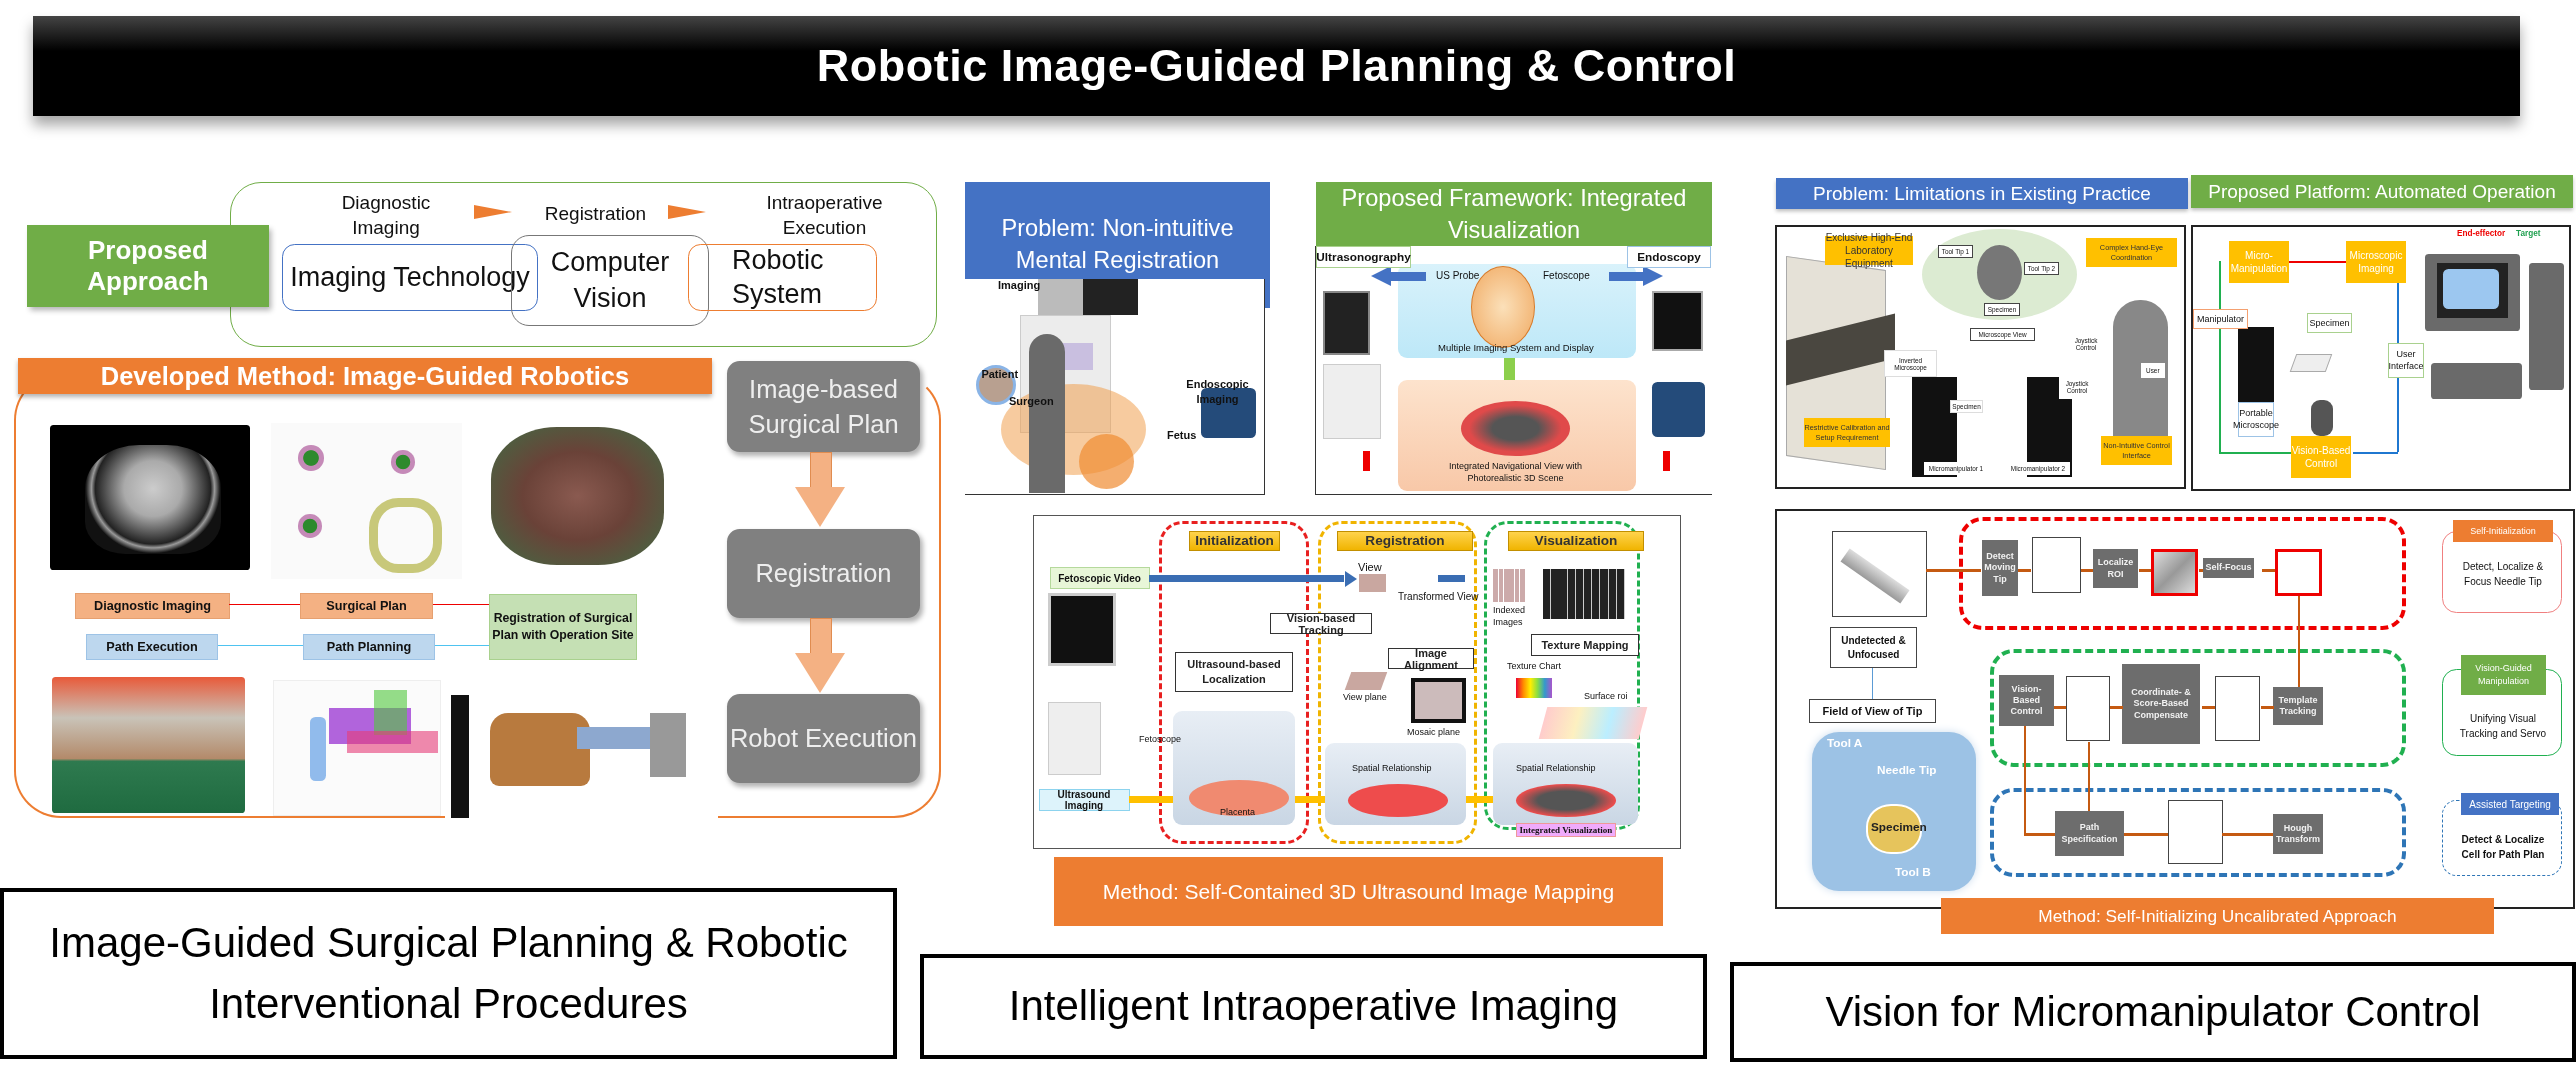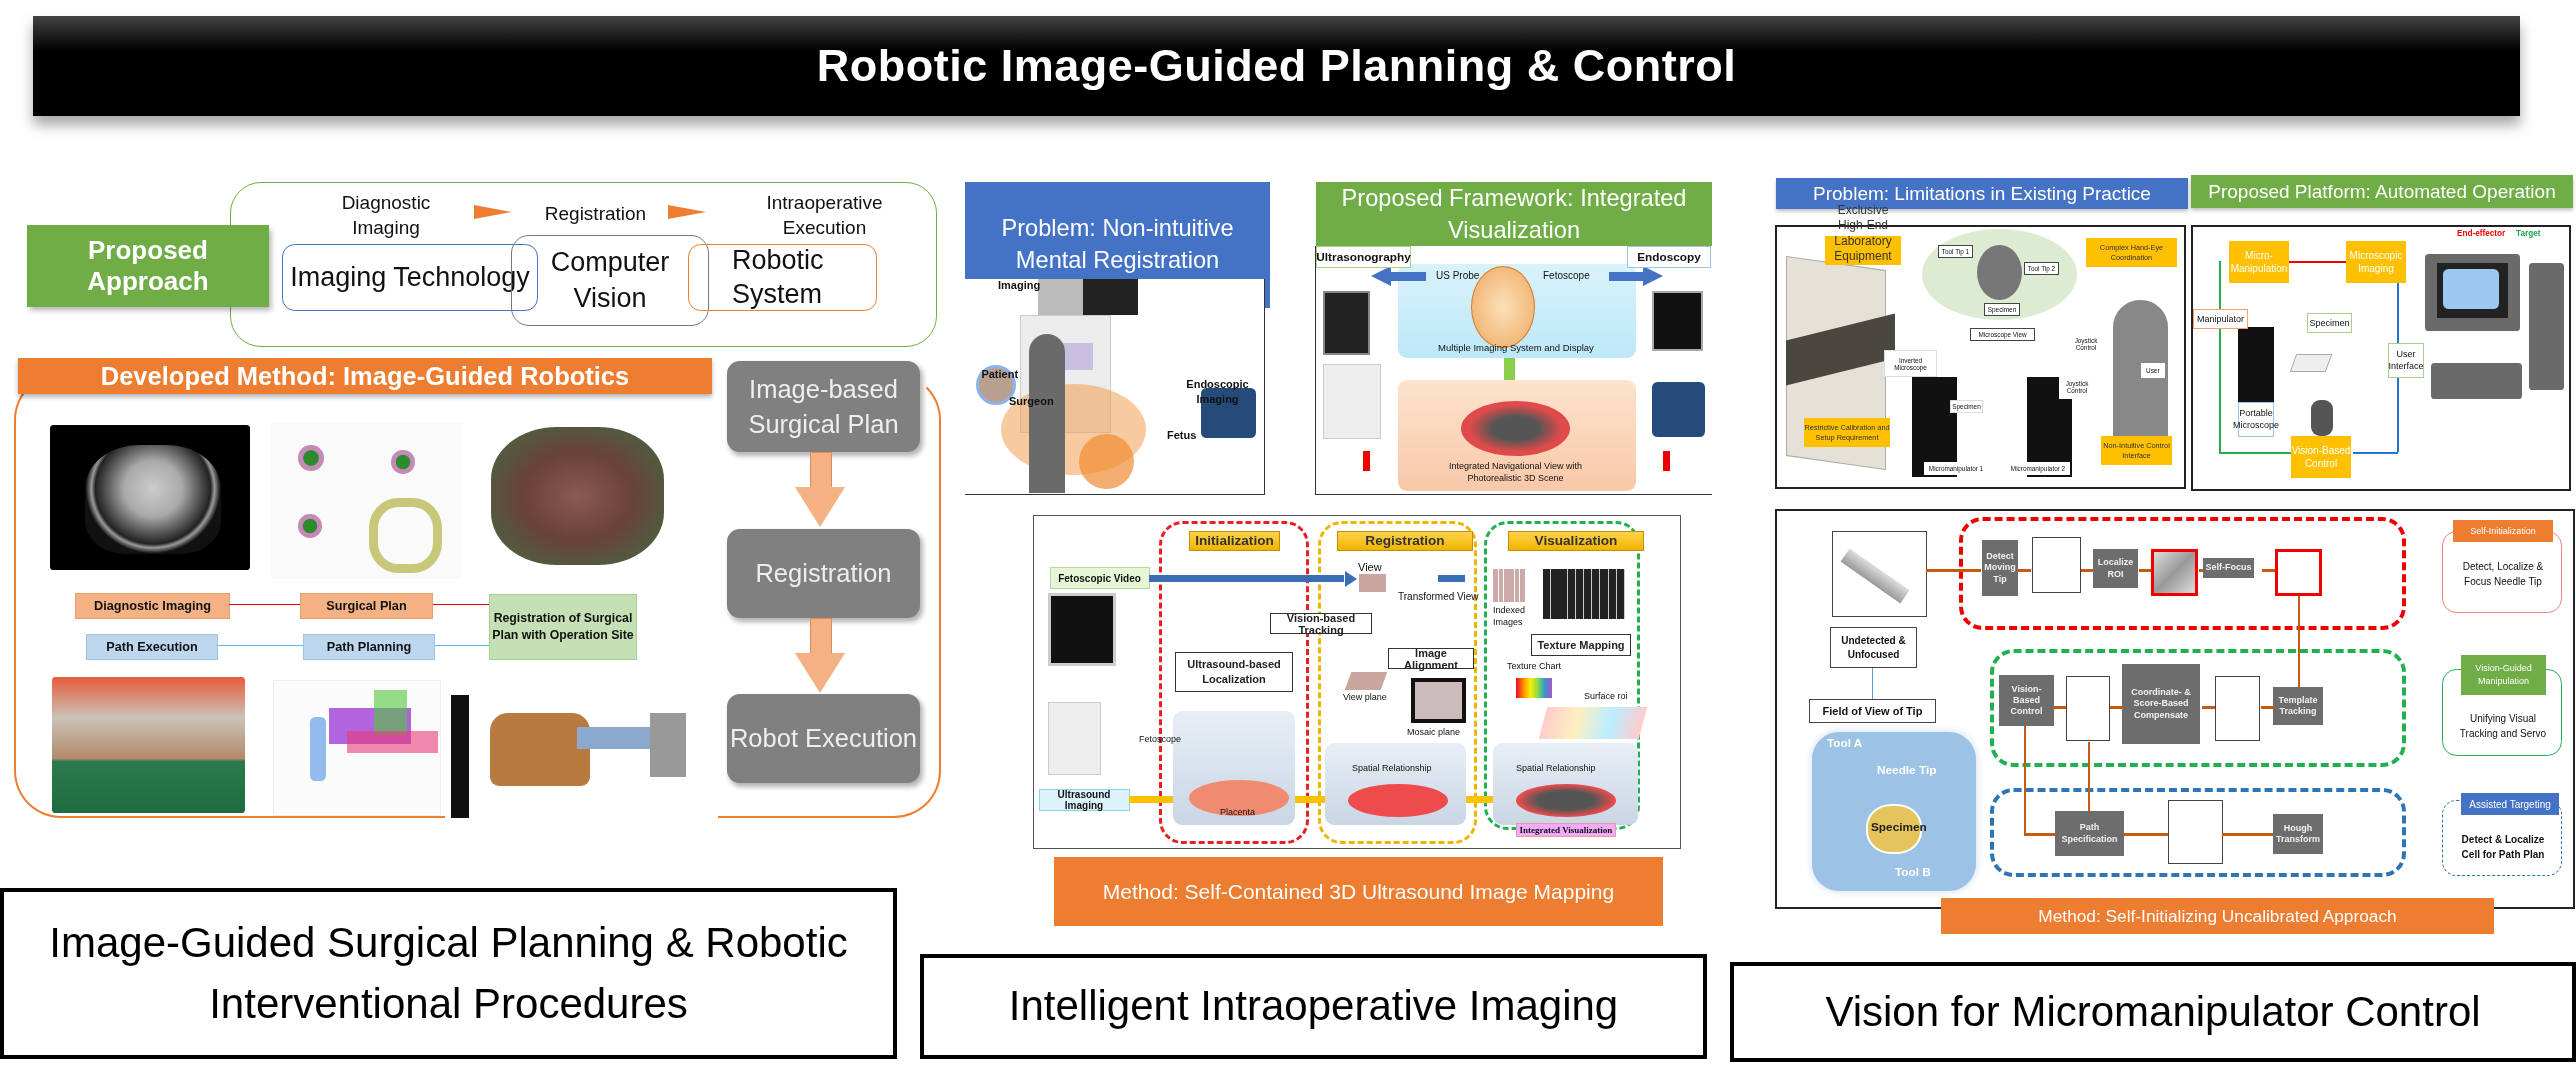--- a/index.html
+++ b/index.html
@@ -241,21 +241,21 @@
     <div class="abs" style="left:105px;top:218px;font-size:9px;">Fetoscope</div>
     <div class="abs" style="left:186px;top:291px;font-size:9px;">Placenta</div>
 
     <div class="abs" style="left:291px;top:227px;width:141px;height:82px;background:linear-gradient(#e8eef5,#c9d6e4);border-radius:9px;"></div>
     <div class="abs" style="left:314px;top:268px;width:100px;height:33px;border-radius:50%;background:#ee4c4c;"></div>
     <div class="abs" style="left:318px;top:247px;font-size:9px;">Spatial Relationship</div>
 
     <div class="abs" style="left:459px;top:53px;width:32px;height:33px;background:repeating-linear-gradient(90deg,#caa 0 4.5px,#fff 4.5px 5.5px);"></div>
     <div class="abs" style="left:509px;top:53px;width:82px;height:50px;background:repeating-linear-gradient(90deg,#222 0 7.3px,#ccc 7.3px 8.2px);"></div>
     <div class="abs" style="left:459px;top:89px;font-size:9px;width:36px;line-height:1.3;">Indexed Images</div>
-    <div class="abs center lbl" style="left:497px;top:118px;width:100px;height:22px;font-size:11px;justify-content:center;">
+    <div class="abs center lbl" style="left:497px;top:118px;width:108px;height:22px;font-size:11px;justify-content:center;">
         <span>Texture Mapping</span>
       </div>
     <div class="abs" style="left:473px;top:145px;font-size:9px;">Texture Chart</div>
     <div class="abs" style="left:482px;top:162px;width:36px;height:20px;background:linear-gradient(90deg,#e03,#f80,#fe0,#8d4,#39c,#a5c);"></div>
     <div class="abs" style="left:550px;top:175px;font-size:9px;">Surface roi</div>
     <div class="abs" style="left:509px;top:191px;width:100px;height:32px;background:linear-gradient(90deg,#fcc,#fdf0c0,#bef,#fcc);transform:skewX(-15deg);"></div>
     <div class="abs" style="left:459px;top:227px;width:145px;height:82px;background:linear-gradient(#e8eef5,#c9d6e4);border-radius:9px;"></div>
     <div class="abs" style="left:482px;top:268px;width:100px;height:33px;border-radius:50%;background:radial-gradient(#555 40%, #ee4c4c 70%);"></div>
     <div class="abs" style="left:482px;top:247px;font-size:9px;">Spatial Relationship</div>
     <div class="abs center" style="left:482px;top:307px;width:100px;height:14px;background:#f0abfc;border:0.9px solid #e99;font-size:9px;font-weight:bold;font-family:Liberation Serif, serif;">
@@ -281,21 +281,21 @@
     </div>
 
   <div class="abs" style="left:1775px;top:225px;width:411px;height:264px;border:2.7px solid #222;background:#fff;">
     <div class="abs" style="left:9px;top:36px;width:100px;height:200px;background:#e5e1d7;border:0.9px solid #aaa;transform:skewY(8deg);"></div>
     <div class="abs" style="left:9px;top:100px;width:109px;height:45px;background:#4a4740;transform:skewY(-14deg);"></div>
     <div class="abs" style="left:145px;top:1.8px;width:155px;height:91px;border-radius:50%;background:#dcebd2;"></div>
     <div class="abs" style="left:200px;top:18px;width:45px;height:55px;border-radius:50%;background:#777;"></div>
     <div class="abs" style="left:336px;top:73px;width:55px;height:136px;background:#888;border-radius:27px 27px 0 0;"></div>
     <div class="abs" style="left:135px;top:150px;width:45px;height:100px;background:#111;"></div>
     <div class="abs" style="left:250px;top:150px;width:45px;height:100px;background:#111;"></div>
-    <div class="abs center ybox" style="left:48px;top:9px;width:76px;height:29px;font-size:12px;color:#333;align-items:flex-end;">
+    <div class="abs center ybox" style="left:48px;top:9px;width:88px;height:29px;font-size:10px;color:#333;">
         <span>Exclusive High-End Laboratory Equipment</span>
       </div>
     <div class="abs center ybox" style="left:309px;top:11px;width:91px;height:29px;font-size:7.3px;color:#333;">
         <span>Complex Hand-Eye Coordination</span>
       </div>
     <div class="abs center box" style="left:161px;top:18px;width:35px;height:12.7px;font-size:6.4px;border-width:0.9px;">
         <span>Tool Tip 1</span>
       </div>
     <div class="abs center box" style="left:247px;top:35px;width:35px;height:12.7px;font-size:6.4px;border-width:0.9px;">
         <span>Tool Tip 2</span>

